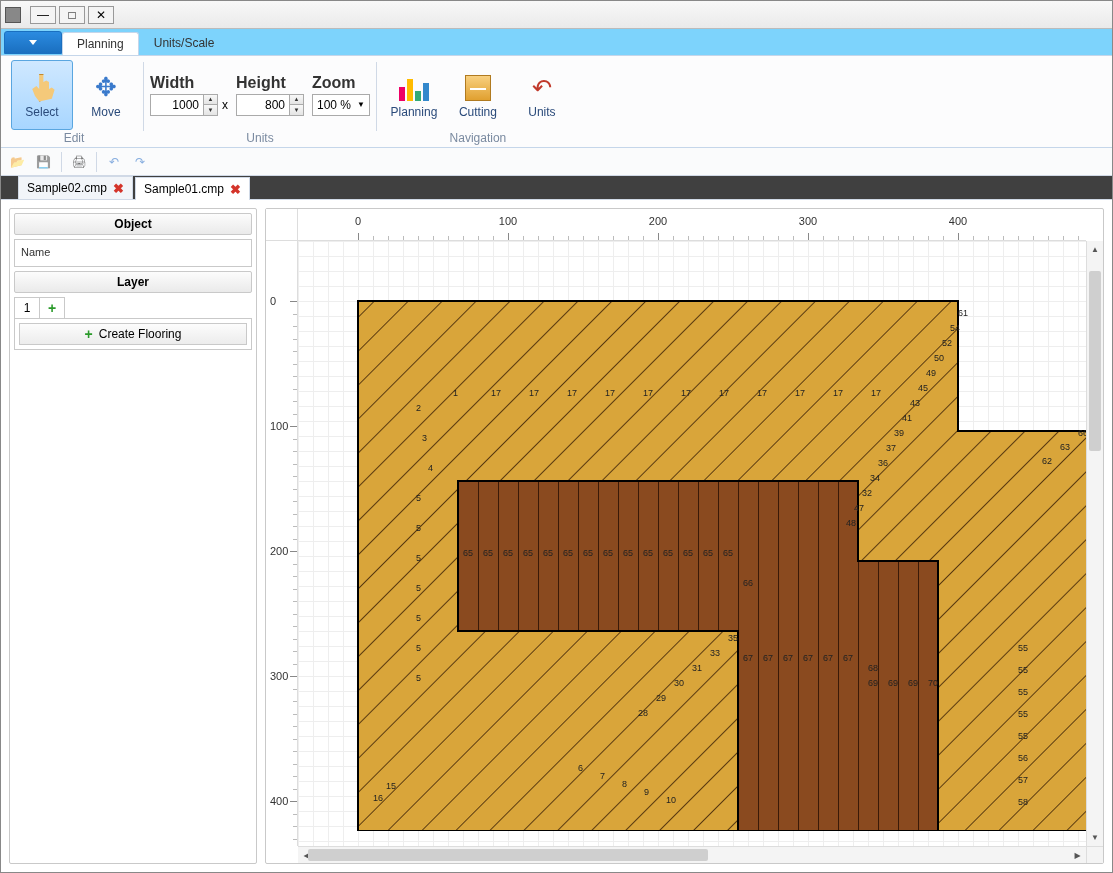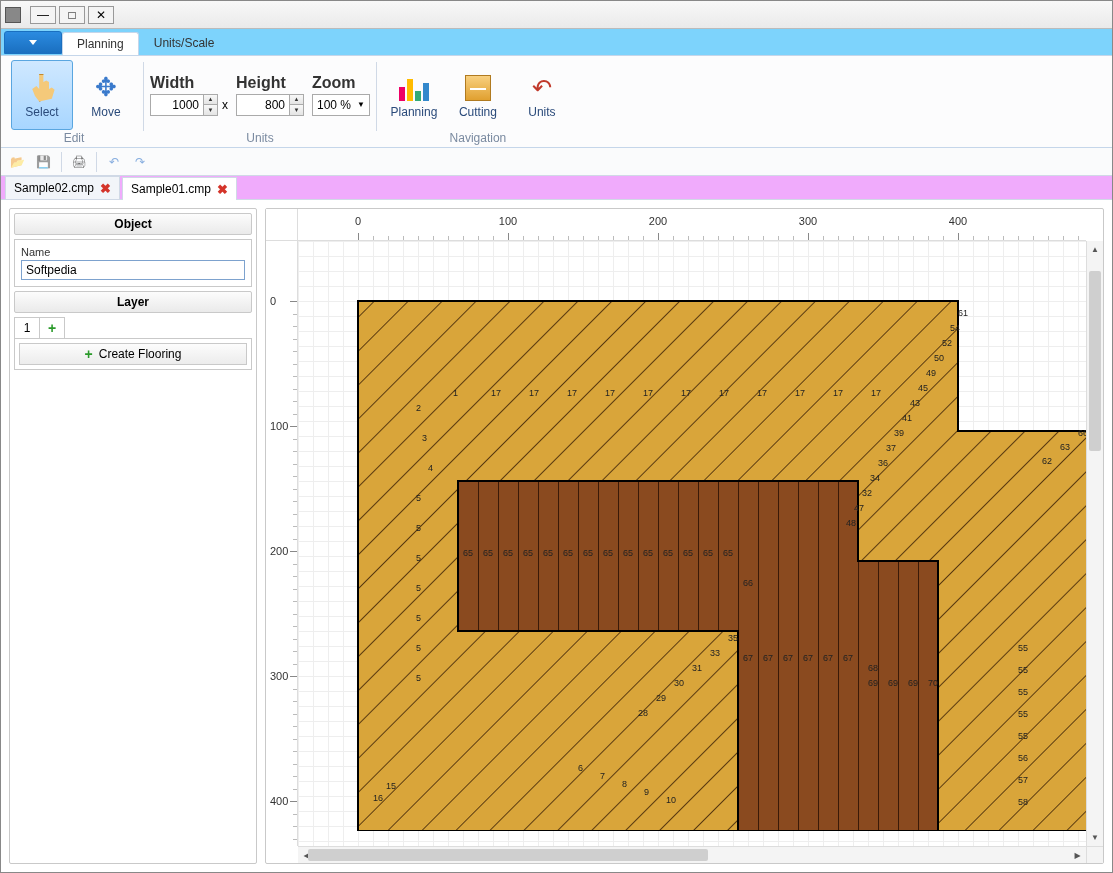--- a/index.html
+++ b/index.html
@@ -37,21 +37,21 @@
 .spin .spbtns div { width: 14px; height: 10px; background: linear-gradient(#f8f8f8,#e4e4e4); border-left: 1px solid #aaa; display: flex; align-items: center; justify-content: center; font-size: 6px; color: #333; cursor: pointer; }
 .spin .spbtns div:first-child { border-bottom: 1px solid #aaa; }
 .zoomdd { height: 22px; border: 1px solid #aaa; background: #fff; display: flex; align-items: center; padding: 0 4px; gap: 6px; cursor: pointer; }
 
 
 .qat { height: 28px; background: #fafbfc; border-bottom: 1px solid #d0d9e6; display: flex; align-items: center; padding: 0 6px; gap: 4px; }
 .qat .tbtn { width: 22px; height: 22px; display: flex; align-items: center; justify-content: center; cursor: pointer; opacity: .6; }
 .qat .sep { width: 1px; height: 20px; background: #d0d9e6; margin: 0 2px; }
 
 
-.doctabs { height: 24px; background: #f0abfc; border-bottom: 1px solid #d0d9e6; display: flex; align-items: flex-end; padding-left: 4px; }
+.doctabs { height: 24px; background: #404040; border-bottom: 1px solid #d0d9e6; display: flex; align-items: flex-end; padding-left: 17px; }
 .doctab { height: 23px; padding: 0 8px; border: 1px solid #d0d9e6; border-bottom: none; display: flex; align-items: center; gap: 6px; background: #f2f5f9; cursor: pointer; margin-right: 2px; }
 .doctab.active { background: #fff; position: relative; top: 1px; }
 .doctab .close { color: #d4342a; font-weight: bold; font-size: 13px; cursor: pointer; }
 
 
 .workspace { flex: 1; display: flex; min-height: 0; padding: 8px; gap: 8px; background: #fff; }
 
 
 .leftpanel { width: 248px; border: 1px solid #c9c9c9; border-radius: 2px; background: #fff; display: flex; flex-direction: column; padding: 4px; gap: 4px; }
 .panel-header { height: 22px; background: linear-gradient(#fcfcfc,#eaeaea); border: 1px solid #c9c9c9; border-radius: 2px; display: flex; align-items: center; justify-content: center; font-weight: bold; }
@@ -223,21 +223,20 @@
     <span class="close">✖</span>
   </div>
 </div>
 
 <div class="workspace">
 
   <div class="leftpanel">
     <div class="panel-header">Object</div>
     <div class="panel-body">
       <span class="fldlabel">Name</span>
-      <input type="text" value="Softpedia" style="">
     </div>
     <div class="panel-header">Layer</div>
     <div>
       <div class="layertabs">
         <div class="lt">1</div>
         <div class="lt add">+</div>
       </div>
       <div class="layerbody">
         <div class="createbtn">
           <span class="plus">+</span>

